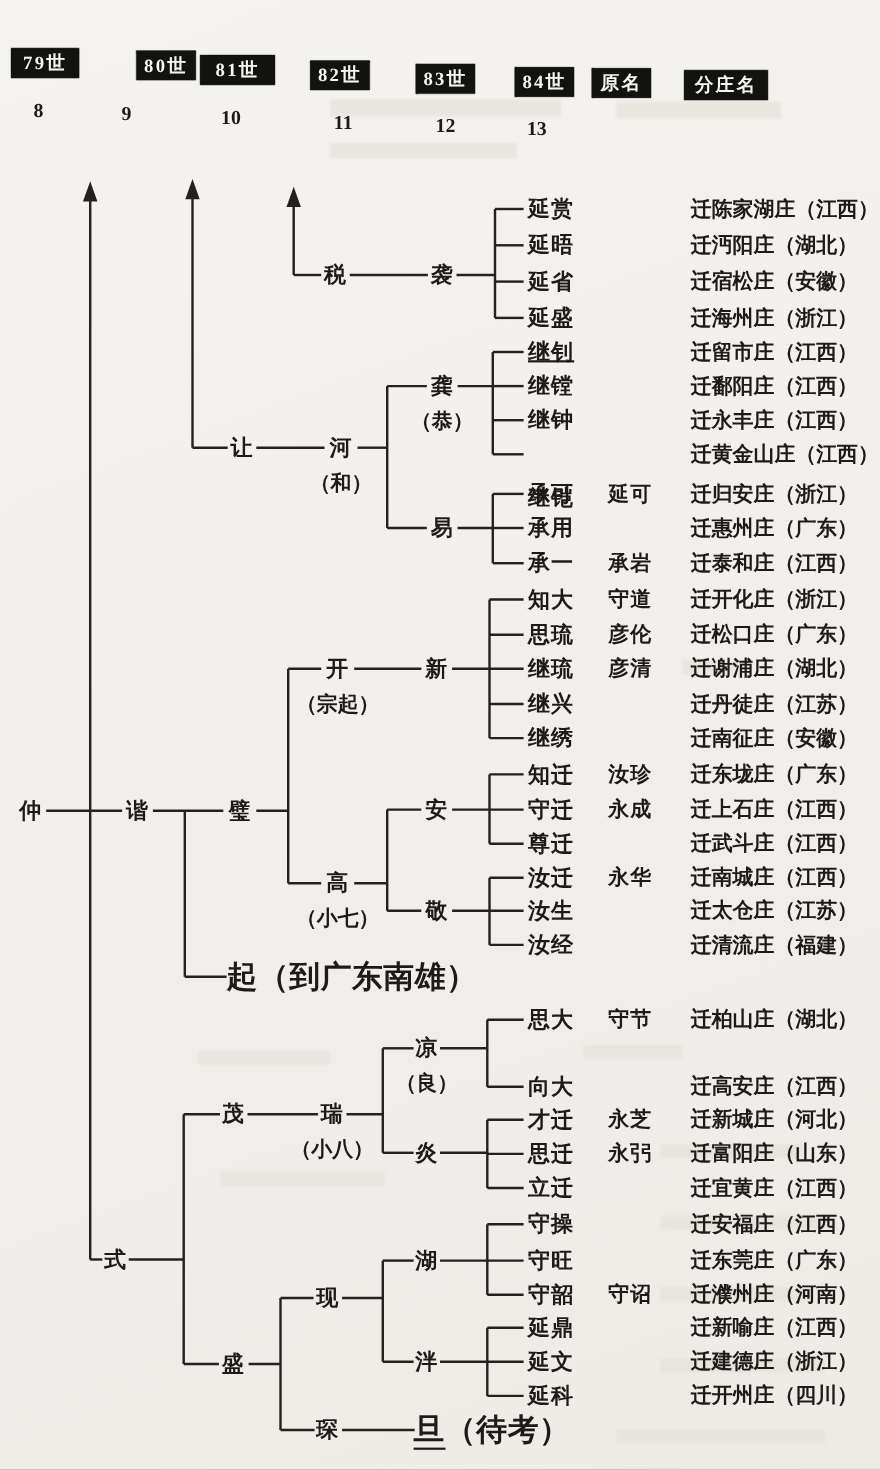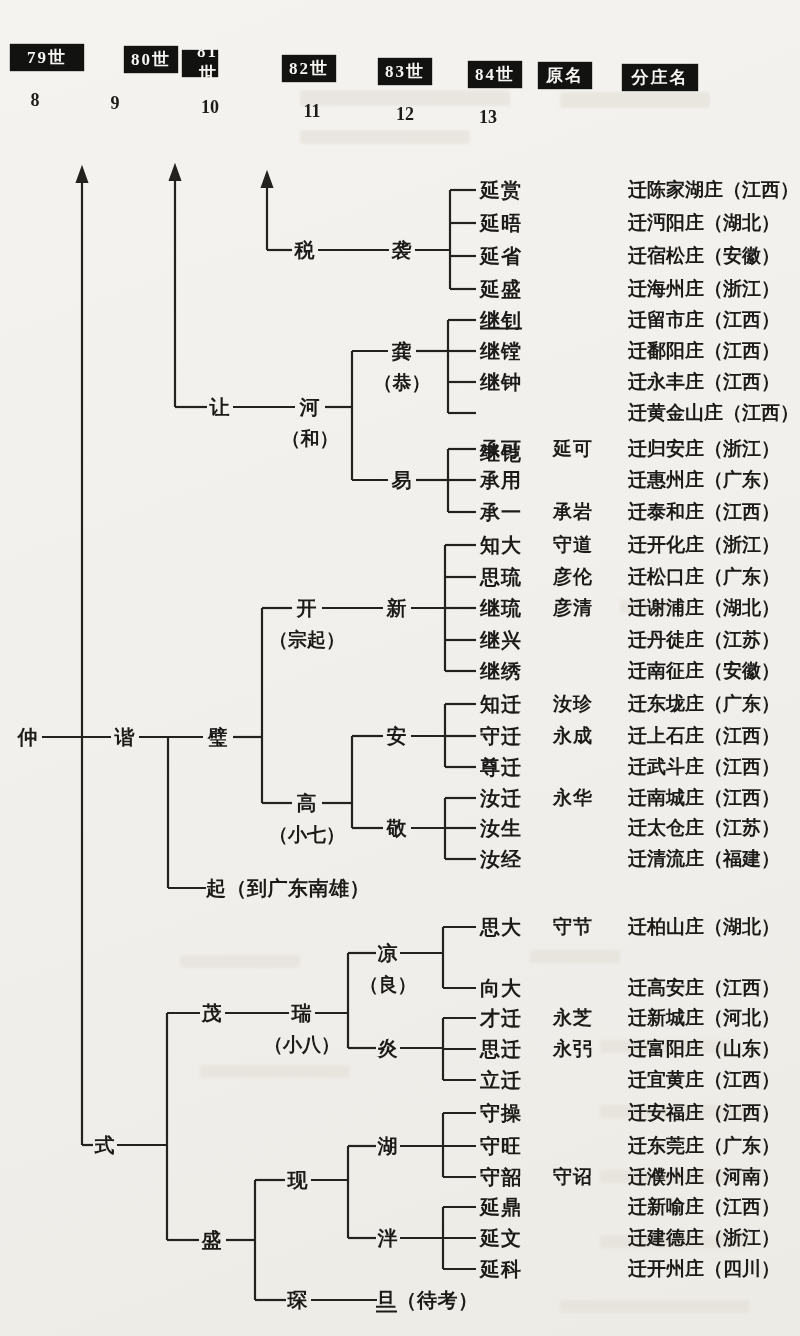--- a/index.html
+++ b/index.html
@@ -22,21 +22,21 @@
   }
   .node{
     position:absolute;font-size:20px;font-weight:bold;white-space:nowrap;
     transform:translate(-50%,-50%);letter-spacing:1px;
   }
   .paren{
     position:absolute;font-size:19px;font-weight:bold;white-space:nowrap;
     transform:translate(-50%,-50%);
   }
   .notewrap{
-    position:absolute;font-size:20px;font-weight:bold;white-space:nowrap;
+    position:absolute;font-size:28px;font-weight:bold;white-space:nowrap;
     transform:translateY(-50%);letter-spacing:0.5px;
   }
   .notewrap .u{border-bottom:2px solid #1c1b19;}
   .leafname{
     position:absolute;font-size:20px;font-weight:bold;white-space:nowrap;
     transform:translateY(-50%);letter-spacing:1px;
   }
   .origname{
     position:absolute;font-size:19px;font-weight:bold;white-space:nowrap;
     transform:translateY(-50%);letter-spacing:1px;
@@ -174,23 +174,23 @@
   <div class="ghost" style="left:180px;top:955px;width:120px;height:13px"></div>
   <div class="ghost" style="left:530px;top:950px;width:90px;height:13px"></div>
   <div class="ghost" style="left:200px;top:1065px;width:150px;height:13px"></div>
   <div class="ghost" style="left:600px;top:1040px;width:130px;height:13px"></div>
   <div class="ghost" style="left:600px;top:1105px;width:160px;height:13px"></div>
   <div class="ghost" style="left:600px;top:1170px;width:140px;height:13px"></div>
   <div class="ghost" style="left:600px;top:1235px;width:150px;height:13px"></div>
   <div class="ghost" style="left:560px;top:1300px;width:190px;height:13px"></div>
 
   <div id="content">
-      <div class="genbox" style="left: 10px; top: 44px; width: 74px;">79世</div>
+      <div class="genbox" style="left: 10px; top: 44px; width: 62px;">79世</div>
       <div class="genbox" style="left: 88px; top: 46px; width: 54px; margin-left: 36px;">80世</div>
-      <div class="genbox" style="left: 182px; top: 50px; width: 36px; text-align: right;">81世</div>
+      <div class="genbox" style="left: 182px; top: 50px; width: 68px;">81世</div>
       <div class="genbox" style="left: 282px; top: 55px; width: 54px;">82世</div>
       <div class="genbox" style="left: 378px; top: 58px; width: 54px;">83世</div>
       <div class="genbox" style="left: 468px; top: 61px; width: 54px;">84世</div>
       <div class="genbox" style="left: 538px; top: 62px; width: 54px;">原名</div>
       <div class="genbox" style="left: 622px; top: 64px; width: 76px;">分庄名</div>
       <div class="gennum" style="left: 35px; top: 90px;">8</div>
       <div class="gennum" style="left: 115px; top: 93px;">9</div>
       <div class="gennum" style="left: 210px; top: 97px;">10</div>
       <div class="gennum" style="left: 312px; top: 101px;">11</div>
       <div class="gennum" style="left: 405px; top: 104px;">12</div>

